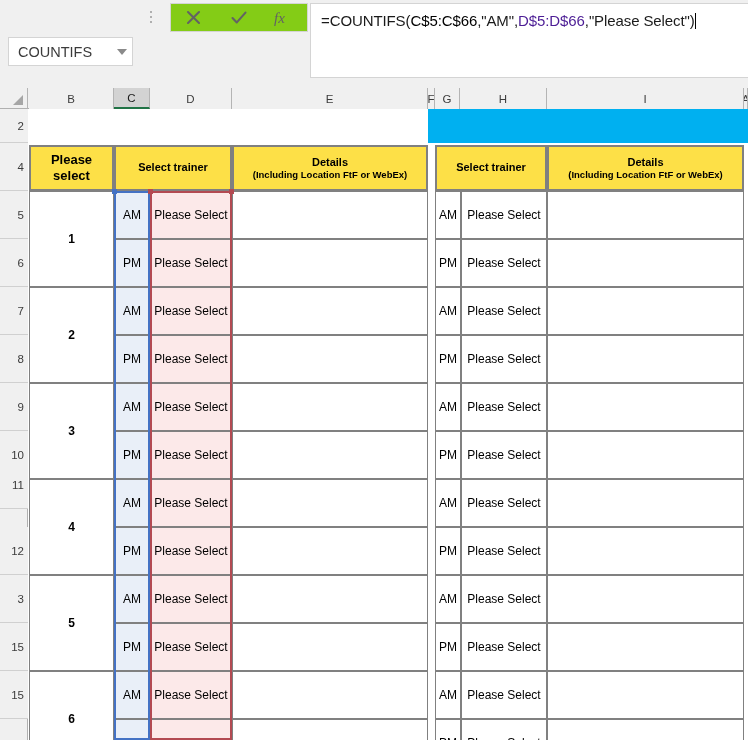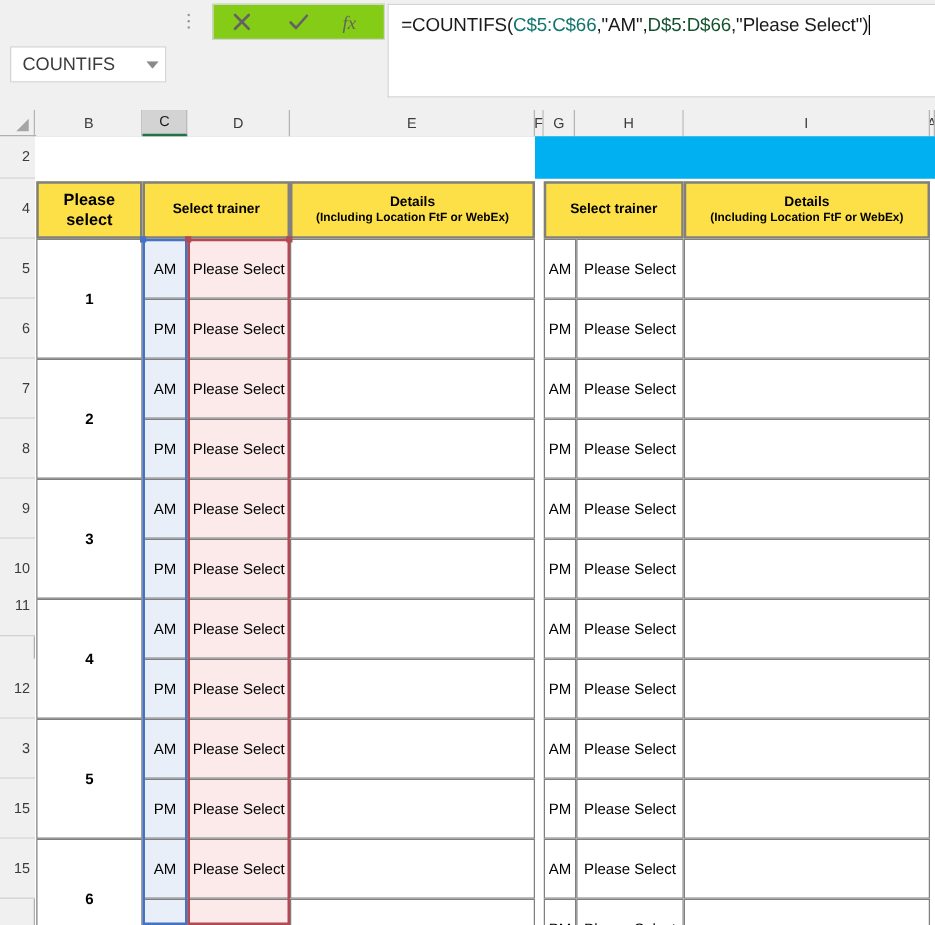--- a/index.html
+++ b/index.html
@@ -67,22 +67,22 @@
     border: 1px solid #d4d4d4;
     border-right: none;
   }
   #formula-text {
     position: absolute; left: 10px; top: 8px;
     font-size: 15px;
     color: #1a1a1a;
     white-space: nowrap;
     letter-spacing: -0.1px;
   }
-  #formula-text .ref-blue { color: #0f766e; }
-  #formula-text .ref-red  { color: #14532d; }
+  #formula-text .ref-blue { color: #000000; }
+  #formula-text .ref-red  { color: #4c1d95; }
   #formula-caret {
     display: inline-block;
     width: 1px; height: 16px;
     background: #000;
     vertical-align: -3px;
     margin-left: 0px;
   }
 
   
   #grid {

